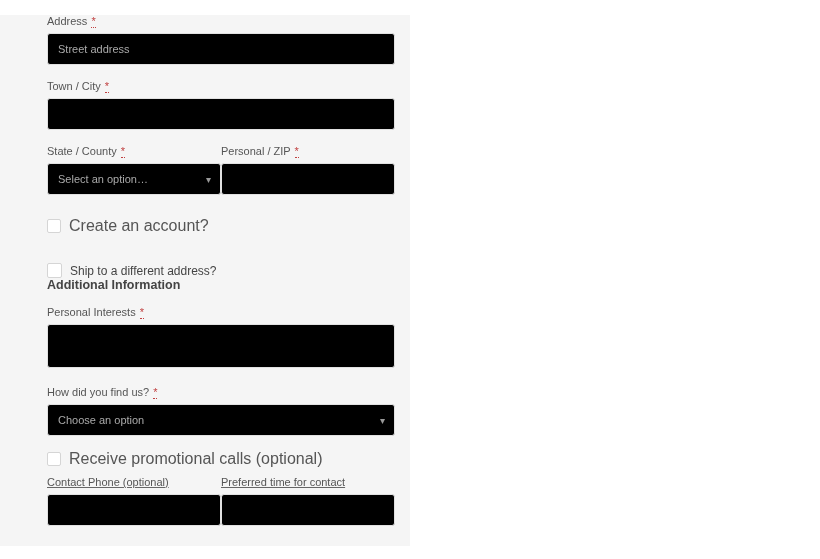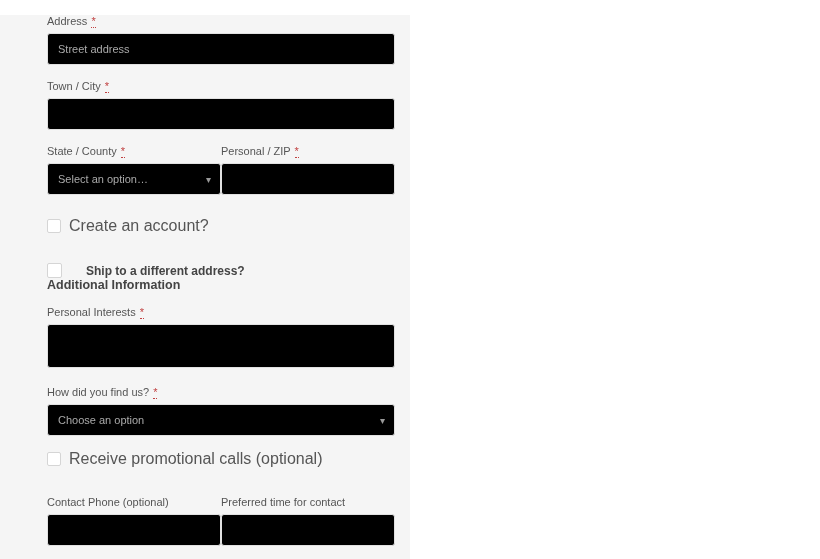--- a/index.html
+++ b/index.html
@@ -83,23 +83,22 @@
   border-radius: 2px;
   margin-right: 8px;
   flex-shrink: 0;
 }
 .checkbox-label {
   font-size: 16px;
   color: #555;
 }
 .checkbox-label-bold {
   font-size: 12px;
-  font-weight: bold;
+  font-weight: normal;
   color: #444;
-  margin-left: 16px;
 }
 .section-header {
   font-size: 12.5px;
   font-weight: bold;
   color: #444;
 }
 .spacer-large { margin-top: 28px; }
 </style>
 </head>
 <body>
@@ -171,21 +170,21 @@
       <input type="text" class="select" readonly="" placeholder="Choose an option" style="">
       <span class="select-arrow">▾</span>
     </div>
   </div>
 
   <div class="checkbox-row" style="margin-top:14px;">
     <div class="checkbox-box"></div>
     <span class="checkbox-label">Receive promotional calls (optional)</span>
   </div>
 
-  <div class="form-row two-col" style="margin-top:28px;">
+  <div class="form-row two-col" style="margin-top:8px;text-decoration:underline;">
     <div>
       <label class="label">Contact Phone (optional)</label>
       <input type="text" style="">
     </div>
     <div>
       <label class="label">Preferred time for contact</label>
       <input type="text" style="">
     </div>
   </div>
 

